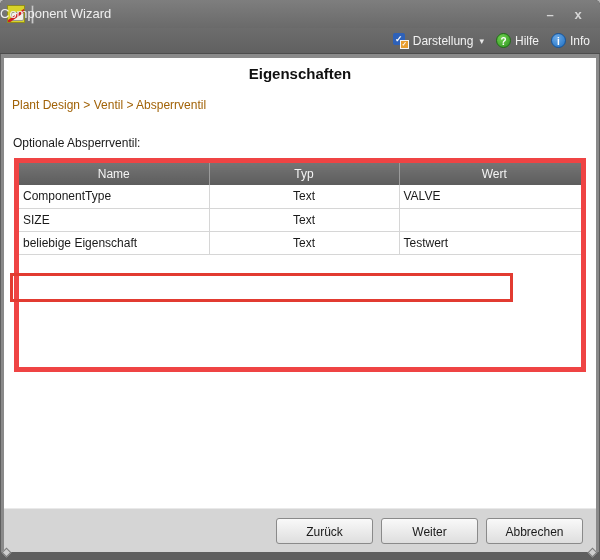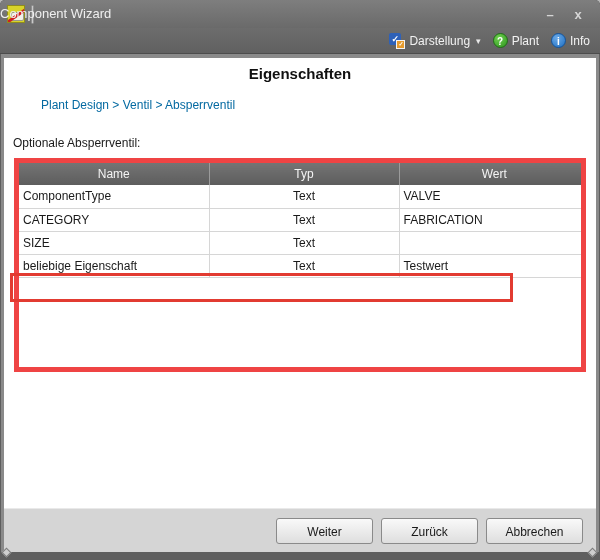--- a/index.html
+++ b/index.html
@@ -77,21 +77,21 @@
 
   
   .content{
     position:absolute;left:4px;top:58px;width:592px;height:454px;background:#ffffff;
   }
   .page-heading{
     position:absolute;left:0;top:7px;width:100%;text-align:center;
     font-size:15px;font-weight:bold;color:#111;
   }
   .breadcrumb{
-    position:absolute;left:8px;top:40px;font-size:12px;color:#0369a1;margin-left:29px;
+    position:absolute;left:8px;top:40px;font-size:12px;color:#a16207;
   }
   .table-label{
     position:absolute;left:9px;top:78px;font-size:12px;color:#1a1a1a;
   }
 
   .table-wrap{
     position:absolute;left:10px;top:100px;width:572px;height:214px;
     border:5px solid #ef4444;background:#fff;overflow:hidden;
   }
   table.props{border-collapse:collapse;table-layout:fixed;width:570px;}
@@ -159,21 +159,21 @@
     <div class="tool-item">
       <span class="icon-check-combo">
         <span class="chk-blue">✓</span>
         <span class="chk-orange">✓</span>
       </span>
       <span>Darstellung</span>
       <span class="chevron">▾</span>
     </div>
     <div class="tool-item">
       <span class="circle-icon circle-green">?</span>
-      <span>Plant</span>
+      <span>Hilfe</span>
     </div>
     <div class="tool-item">
       <span class="circle-icon circle-blue">i</span>
       <span>Info</span>
     </div>
   </div>
 
   <div class="content">
     <div class="page-heading">Eigenschaften</div>
     <div class="breadcrumb">Plant Design &gt; Ventil &gt; Absperrventil</div>
@@ -193,44 +193,39 @@
             <th>Wert</th>
           </tr>
         </thead>
         <tbody>
           <tr>
             <td>ComponentType</td>
             <td class="c-typ">Text</td>
             <td>VALVE</td>
           </tr>
           <tr>
-            <td>CATEGORY</td>
-            <td class="c-typ">Text</td>
-            <td>FABRICATION</td>
-          </tr>
-          <tr>
             <td>SIZE</td>
             <td class="c-typ">Text</td>
             <td></td>
           </tr>
           <tr>
             <td>beliebige Eigenschaft</td>
             <td class="c-typ">Text</td>
             <td>Testwert</td>
           </tr>
         </tbody>
       </table>
     </div>
 
     <div class="highlight-rect"></div>
   </div>
 
   <div class="footer">
+    <button class="btn">Zurück</button>
     <button class="btn">Weiter</button>
-    <button class="btn">Zurück</button>
     <button class="btn">Abbrechen</button>
   </div>
 
   <div class="bottom-edge"></div>
   <div class="grip grip-left"></div>
   <div class="grip grip-right"></div>
 
 </div>
 
 </body></html>

